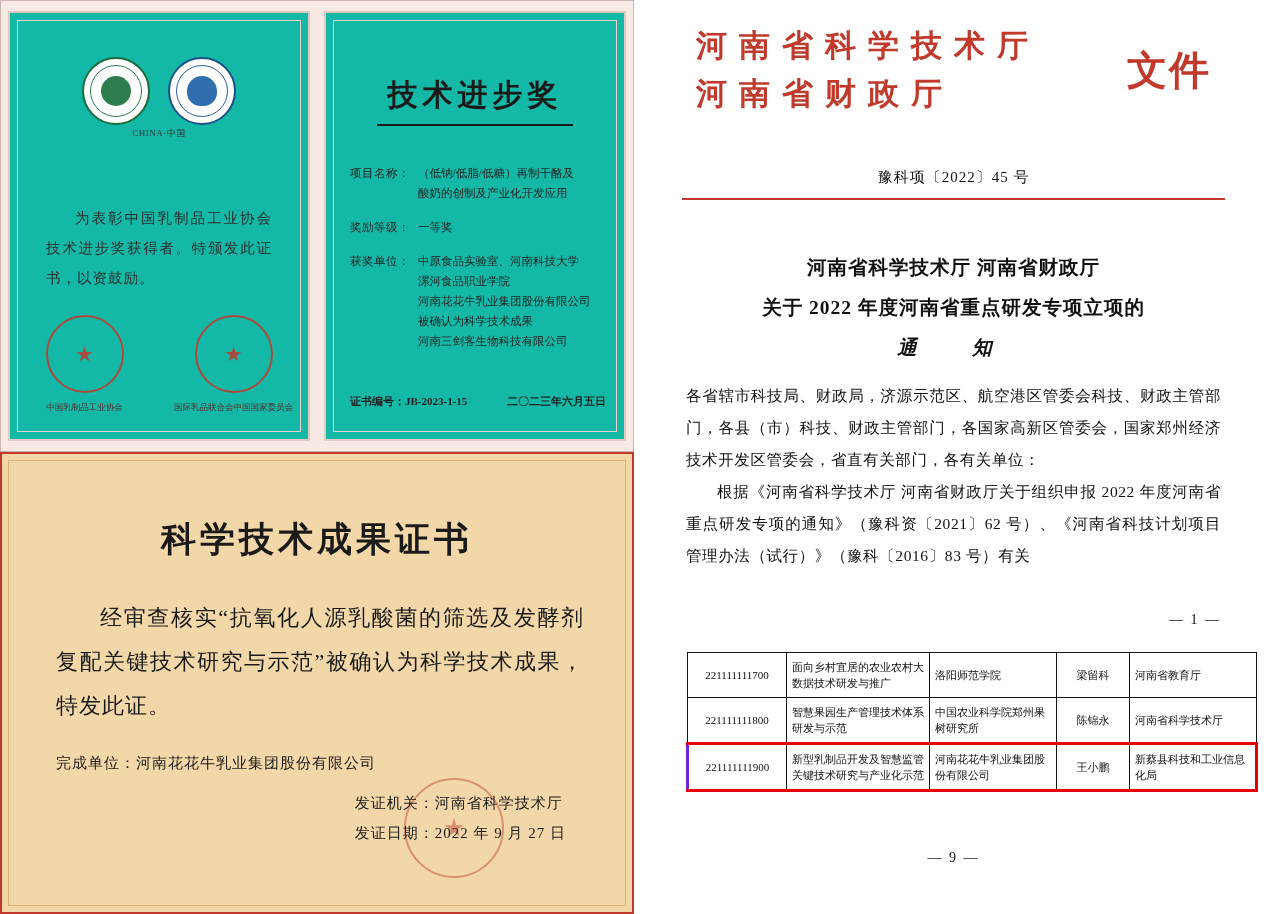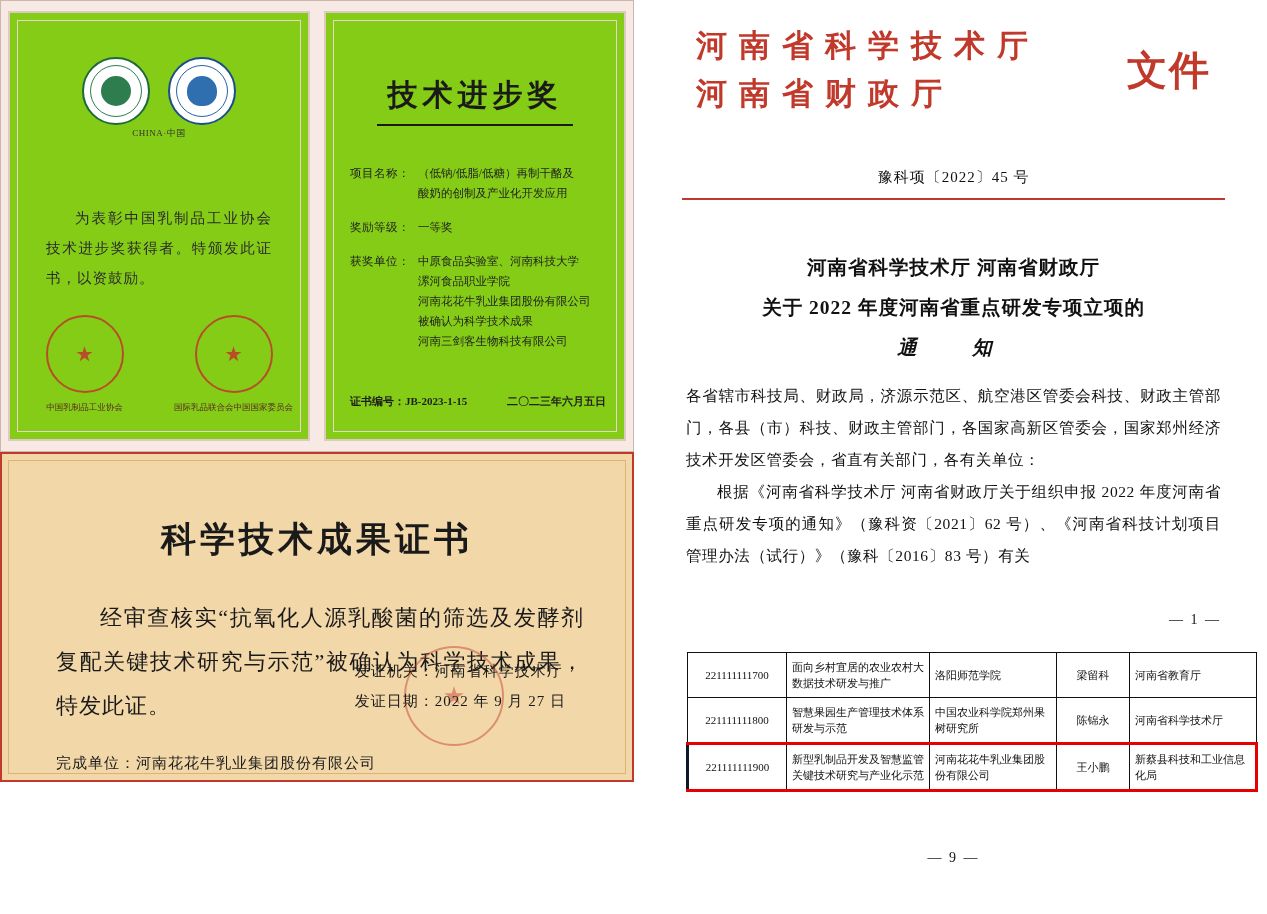--- a/index.html
+++ b/index.html
@@ -35,21 +35,21 @@
     height: 452px;
     background: #f7e9e3;
     border: 1px solid #cdb6ad;
     box-sizing: border-box;
     display: flex;
   }
   .cert-top .half {
     position: relative;
     flex: 1;
     margin: 10px 7px;
-    background: #84cc16;
+    background: #14b8a6;
     border: 2px solid #e0c9bf;
     box-sizing: border-box;
   }
   .cert-top .half::before {
     content: "";
     position: absolute;
     left: 7px; top: 7px; right: 7px; bottom: 7px;
     border: 1px solid #e8d4cb;
     pointer-events: none;
   }
@@ -178,21 +178,21 @@
     font-size: 11px;
     color: #1f1f1f;
     font-weight: bold;
   }
 
   
   .cert-bottom {
     position: absolute;
     left: 0; top: 452px;
     width: 634px;
-    height: 330px;
+    height: 462px;
     background: #f2d7a8;
     border: 2px solid #c0392b;
     box-sizing: border-box;
     overflow: hidden;
   }
   .cert-bottom::before {
     content: "";
     position: absolute;
     left: 6px; top: 6px; right: 6px; bottom: 6px;
     border: 1px solid #dcb277;
@@ -352,21 +352,21 @@
   }
   .doc-table td.c-id { width: 88px; text-align: center; font-size: 11px; }
   .doc-table td.c-name { width: 132px; }
   .doc-table td.c-org { width: 116px; }
   .doc-table td.c-person { width: 62px; text-align: center; }
   .doc-table td.c-dept { width: 116px; }
   .doc-table tr.highlight td {
     border-top: 3px solid #e60000;
     border-bottom: 3px solid #e60000;
   }
-  .doc-table tr.highlight td:first-child { border-left: 3px solid #0f172a; text-align: center; }
+  .doc-table tr.highlight td:first-child { border-left: 3px solid #6d28d9; text-align: center; }
   .doc-table tr.highlight td:last-child { border-right: 3px solid #e60000; }
   .page-num-2 {
     position: absolute;
     top: 850px; left: 0; right: 0;
     text-align: center;
     font-size: 14px;
     color: #111;
     letter-spacing: 2px;
   }
 </style>

